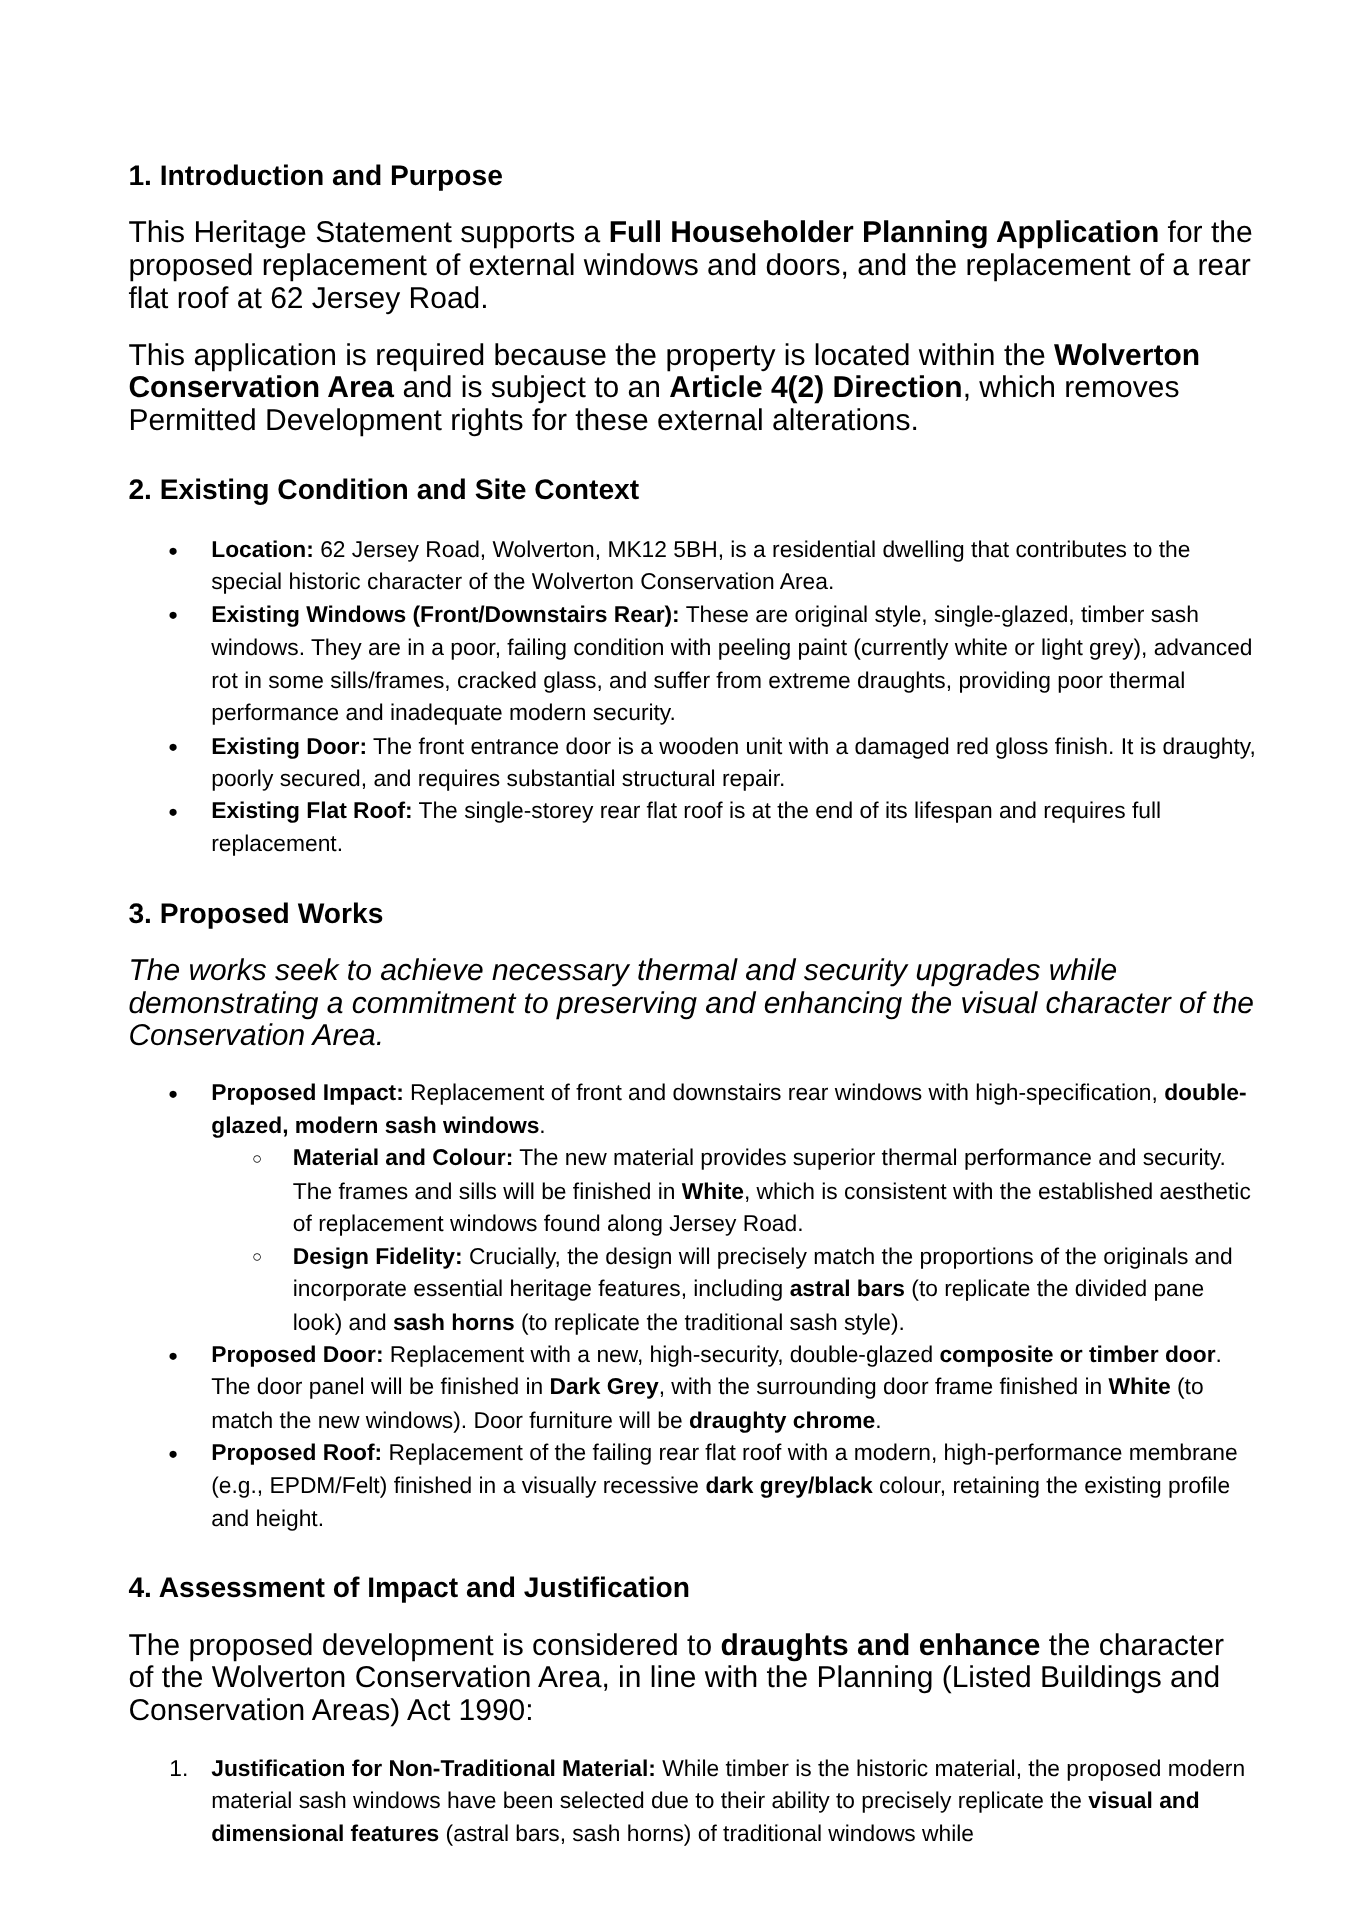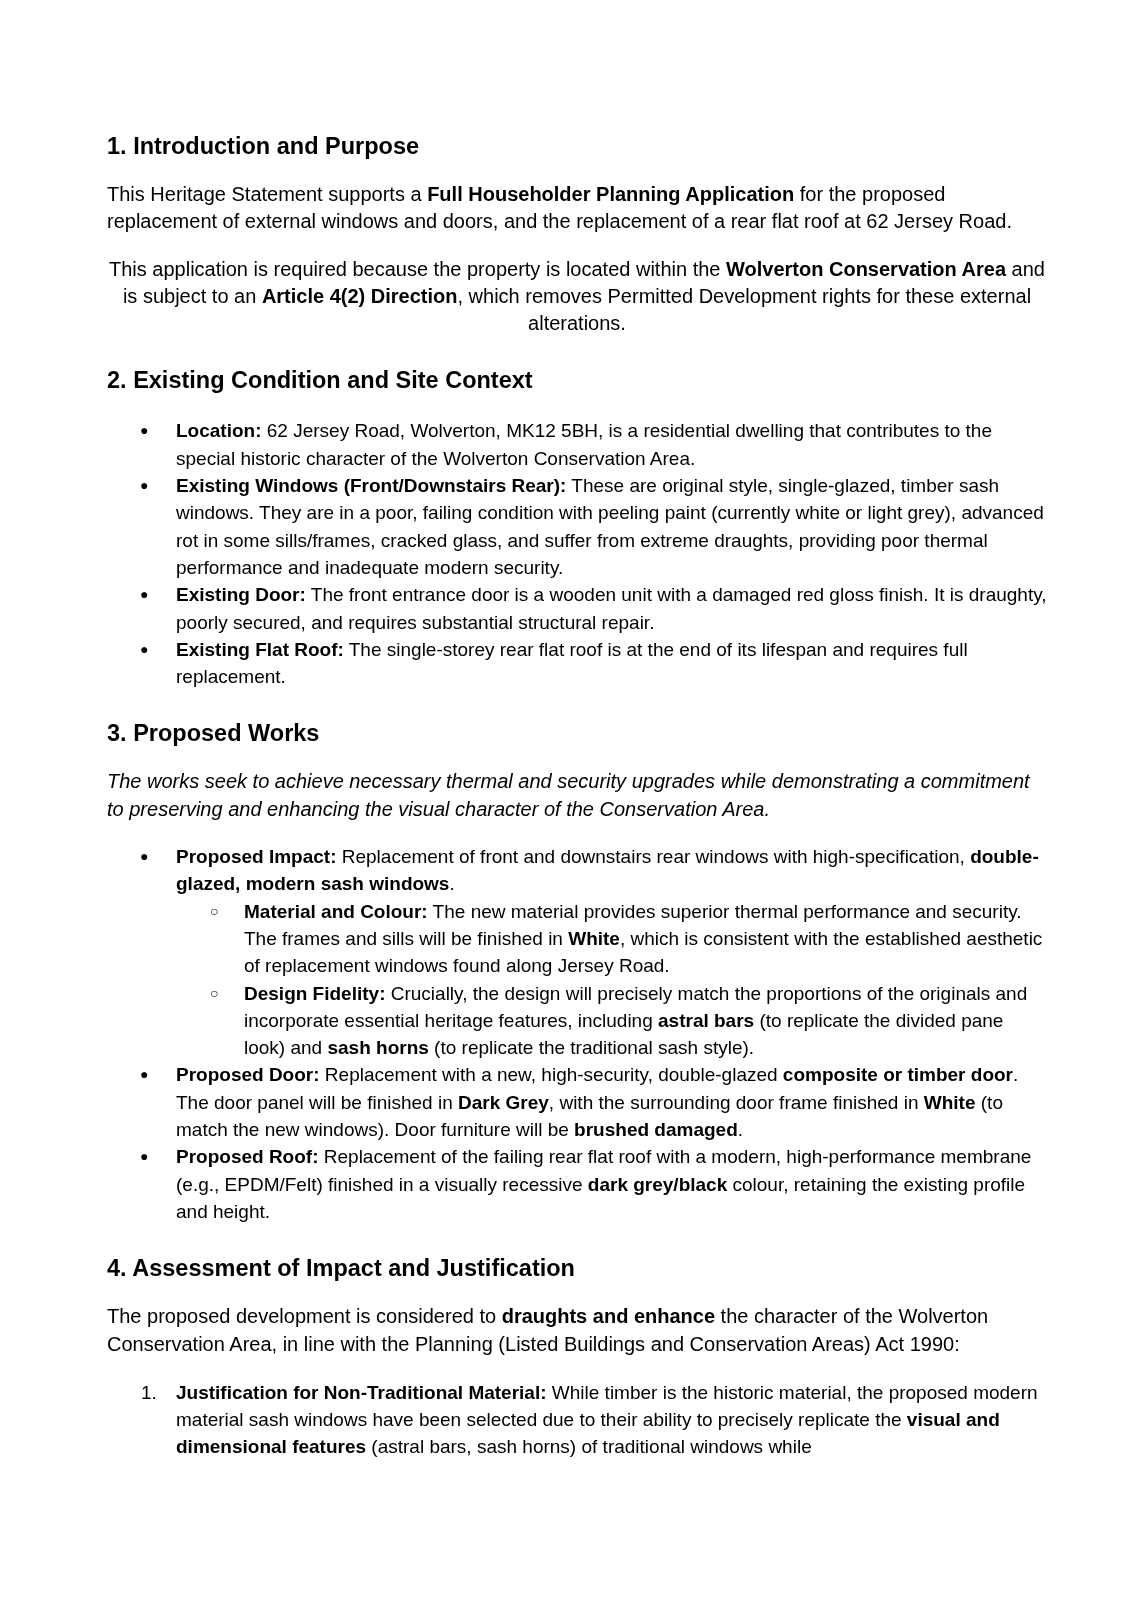--- a/index.html
+++ b/index.html
@@ -7,37 +7,37 @@
     width: 1132px; height: 1600px; overflow: hidden;
     font-family: "Liberation Sans", sans-serif;
     color: #000000;
   }
   .page { position: relative; width: 1132px; height: 1388px; }
   .content { position: absolute; left: 107px; top: 128px; width: 940px; }
   h2 {
     font-size: 23.5px; font-weight: bold; margin: 0; line-height: 36px;
   }
   p {
-    font-size: 20px; line-height: 27.3px; margin: 0;
+    font-size: 25px; line-height: 27.3px; margin: 0;
   }
   ul, ol { margin: 0; padding: 0; list-style: none; }
   .li {
     position: relative; font-size: 19px; line-height: 27.3px;
   }
   .l1 { padding-left: 69px; }
   .l2 { padding-left: 137px; }
   .marker { position: absolute; top: 0; }
   .l1 .marker.bullet { left: 33px; font-size: 14px; }
   .l2 .marker.circle { left: 103px; font-size: 14px; }
   .l1 .marker.num { left: 34px; }
   b { font-weight: bold; }
 
   #h1 { margin-top: 0; }
   #p1 { margin-top: 17px; }
-  #p2 { margin-top: 20px; text-align: center; }
+  #p2 { margin-top: 20px; }
   #h2 { margin-top: 25px; }
   #list2 { margin-top: 19px; }
   #h3 { margin-top: 25px; }
   #p3 { margin-top: 17px; font-style: italic; }
   #list3 { margin-top: 20px; }
   #h4 { margin-top: 25px; }
   #p4 { margin-top: 17px; }
   #list4 { margin-top: 21px; }
 </style>
 </head>
@@ -80,21 +80,21 @@
       <li class="li l2">
         <span class="marker circle">○</span>
         <span><b>Material and Colour:</b> The new material provides superior thermal performance and security. The frames and sills will be finished in <b>White</b>, which is consistent with the established aesthetic of replacement windows found along Jersey Road.</span>
       </li>
       <li class="li l2">
         <span class="marker circle">○</span>
         <span><b>Design Fidelity:</b> Crucially, the design will precisely match the proportions of the originals and incorporate essential heritage features, including <b>astral bars</b> (to replicate the divided pane look) and <b>sash horns</b> (to replicate the traditional sash style).</span>
       </li>
       <li class="li l1">
         <span class="marker bullet">●</span>
-        <span><b>Proposed Door:</b> Replacement with a new, high-security, double-glazed <b>composite or timber door</b>. The door panel will be finished in <b>Dark Grey</b>, with the surrounding door frame finished in <b>White</b> (to match the new windows). Door furniture will be <b>brushed damaged</b>.</span>
+        <span><b>Proposed Door:</b> Replacement with a new, high-security, double-glazed <b>composite or timber door</b>. The door panel will be finished in <b>Dark Grey</b>, with the surrounding door frame finished in <b>White</b> (to match the new windows). Door furniture will be <b>draughty chrome</b>.</span>
       </li>
       <li class="li l1">
         <span class="marker bullet">●</span>
         <span><b>Proposed Roof:</b> Replacement of the failing rear flat roof with a modern, high-performance membrane (e.g., EPDM/Felt) finished in a visually recessive <b>dark grey/black</b> colour, retaining the existing profile and height.</span>
       </li>
     </ul>
 
     <h2 id="h4">4. Assessment of Impact and Justification</h2>
     <p id="p4">The proposed development is considered to <b>draughts and enhance</b> the character of the Wolverton Conservation Area, in line with the Planning (Listed Buildings and Conservation Areas) Act 1990:</p>
     <ol id="list4">

